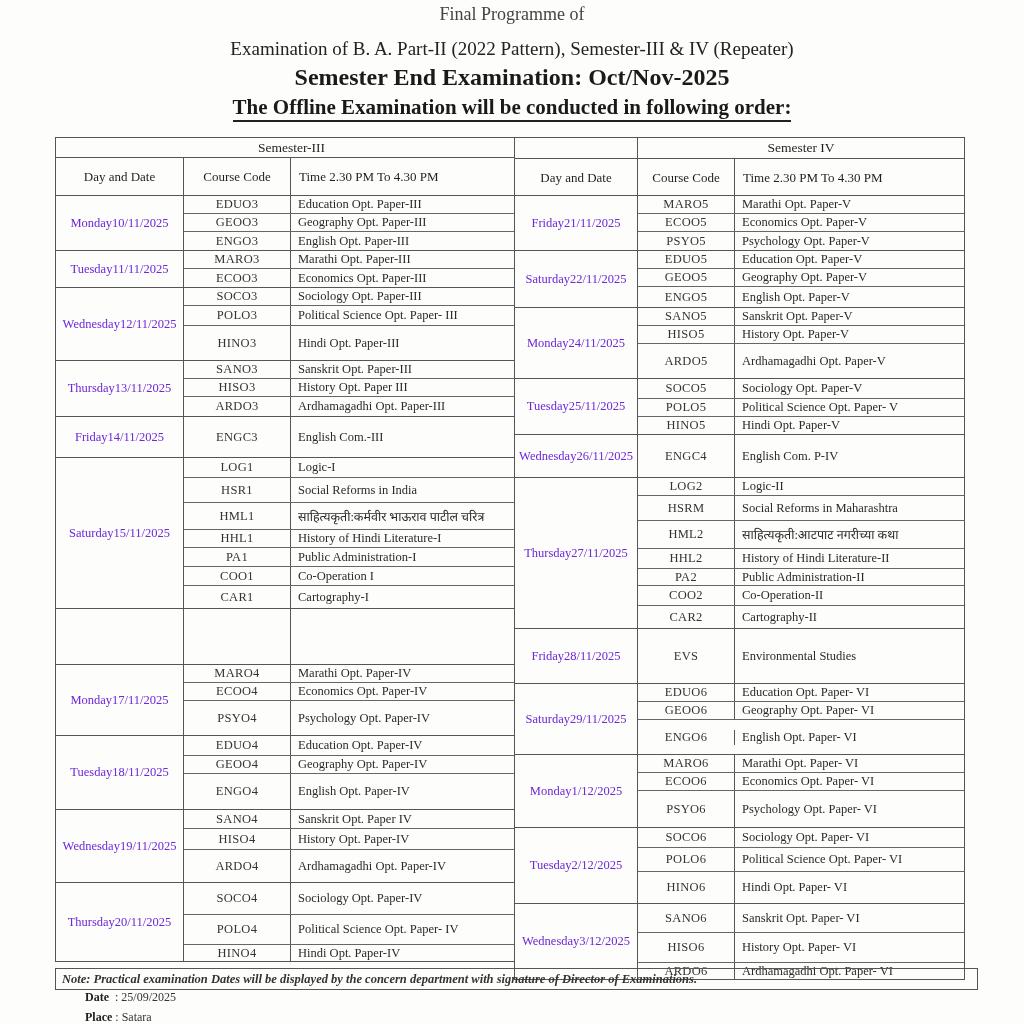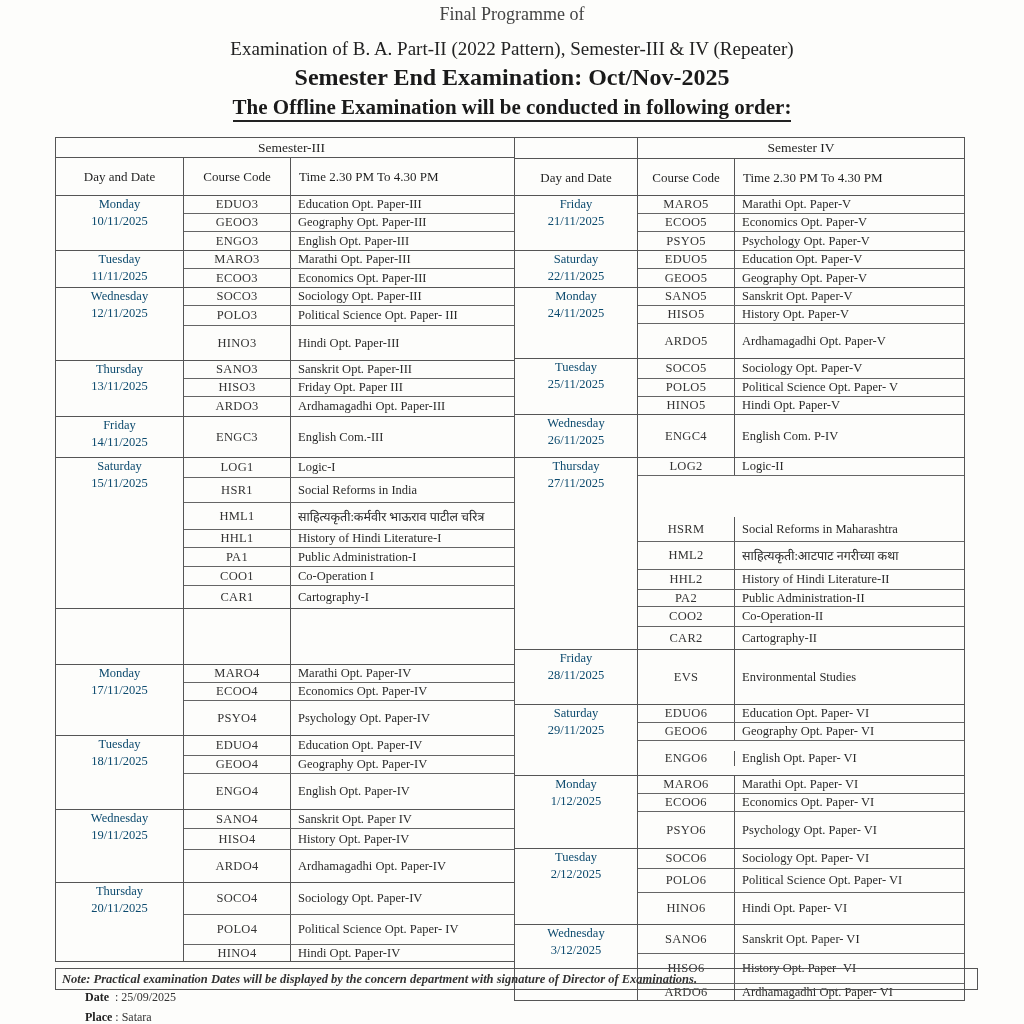--- a/index.html
+++ b/index.html
@@ -22,22 +22,22 @@
   .sem-title { height: 20px; border-bottom: 1px solid #555; box-sizing: border-box; font-size: 13.5px;
                display: flex; align-items: center; justify-content: center; }
   .hrow { display: flex; height: 38px; border-bottom: 1px solid #555; box-sizing: border-box; font-size: 13px; }
   .hrow > div { display: flex; align-items: center; justify-content: center; text-align: center;
                 border-right: 1px solid #555; box-sizing: border-box; line-height: 15px; }
   .hrow > div:last-child { border-right: none; }
   .hrow .t { justify-content: flex-start; padding-left: 8px; }
 
   .group { display: flex; border-bottom: 1px solid #555; box-sizing: border-box; }
   .group:last-child { border-bottom: none; }
-  .day { display: flex; flex-direction: column; align-items: center; 
-         border-right: 1px solid #555; box-sizing: border-box; font-size: 12.5px; line-height: 17px; color: #0c4a6e; }
+  .day { display: flex; align-items: center; justify-content: center;
+         border-right: 1px solid #555; box-sizing: border-box; font-size: 12.5px; line-height: 17px; color: #6d28d9; }
   .rows { flex: 1; display: flex; flex-direction: column; }
   .row { display: flex; border-bottom: 1px solid #666; box-sizing: border-box; font-size: 12.5px; }
   .row:last-child { border-bottom: none; }
   .code { display: flex; align-items: center; justify-content: center; border-right: 1px solid #555;
           box-sizing: border-box; color: #333; letter-spacing: 0.3px; }
   .title { display: flex; align-items: center; padding-left: 7px; box-sizing: border-box; flex: 1;
            color: #2a2a2a; white-space: nowrap; overflow: hidden; }
 
   #left .day { width: 128px; } #left .code { width: 107px; }
   #right .day { width: 123px; } #right .code { width: 97px; }
@@ -129,21 +129,21 @@
           <span>Thursday</span>
           <span>13/11/2025</span>
         </div>
         <div class="rows">
           <div class="row" style="height: 18px;">
             <div class="code">SANO3</div>
             <div class="title">Sanskrit Opt. Paper-III</div>
           </div>
           <div class="row" style="height: 18px;">
             <div class="code">HISO3</div>
-            <div class="title">Friday Opt. Paper III</div>
+            <div class="title">History Opt. Paper III</div>
           </div>
           <div class="row" style="height: 19px;">
             <div class="code">ARDO3</div>
             <div class="title">Ardhamagadhi Opt.  Paper-III</div>
           </div>
         </div>
       </div>
       <div class="group">
         <div class="day">
           <span>Friday</span>
@@ -325,20 +325,24 @@
         </div>
         <div class="rows">
           <div class="row" style="height: 18px;">
             <div class="code">EDUO5</div>
             <div class="title">Education Opt. Paper-V</div>
           </div>
           <div class="row" style="height: 18px;">
             <div class="code">GEOO5</div>
             <div class="title">Geography Opt. Paper-V</div>
           </div>
+          <div class="row" style="height: 20px;">
+            <div class="code">ENGO5</div>
+            <div class="title">English Opt.  Paper-V</div>
+          </div>
         </div>
       </div>
       <div class="group">
         <div class="day">
           <span>Monday</span>
           <span>24/11/2025</span>
         </div>
         <div class="rows">
           <div class="row" style="height: 18px;">
             <div class="code">SANO5</div>
@@ -389,21 +393,21 @@
       <div class="group">
         <div class="day">
           <span>Thursday</span>
           <span>27/11/2025</span>
         </div>
         <div class="rows">
           <div class="row" style="height: 18px;">
             <div class="code">LOG2</div>
             <div class="title">Logic-II</div>
           </div>
-          <div class="row" style="height: 25px; margin-top: 41px;">
+          <div class="row" style="height: 25px;">
             <div class="code">HSRM</div>
             <div class="title">Social Reforms in Maharashtra</div>
           </div>
           <div class="row" style="height: 28px;">
             <div class="code">HML2</div>
             <div class="title">साहित्यकृती:आटपाट नगरीच्या कथा</div>
           </div>
           <div class="row" style="height: 20px;">
             <div class="code">HHL2</div>
             <div class="title">History of Hindi Literature-II</div>

